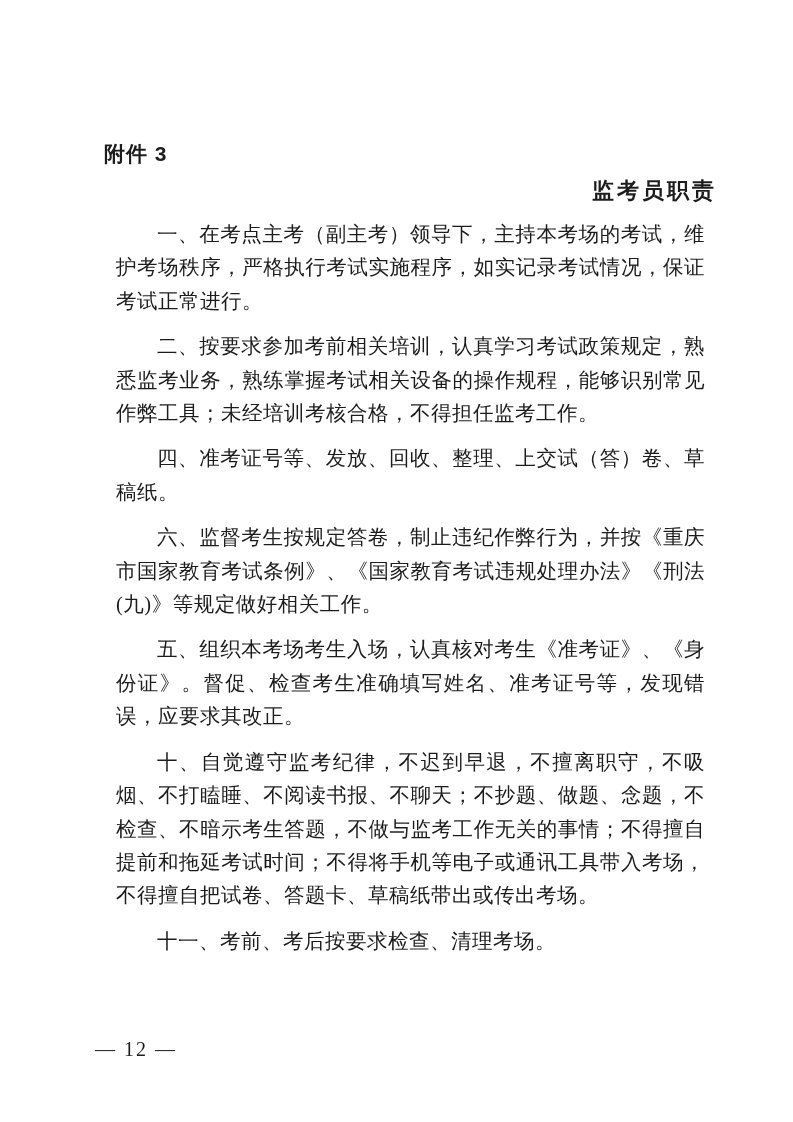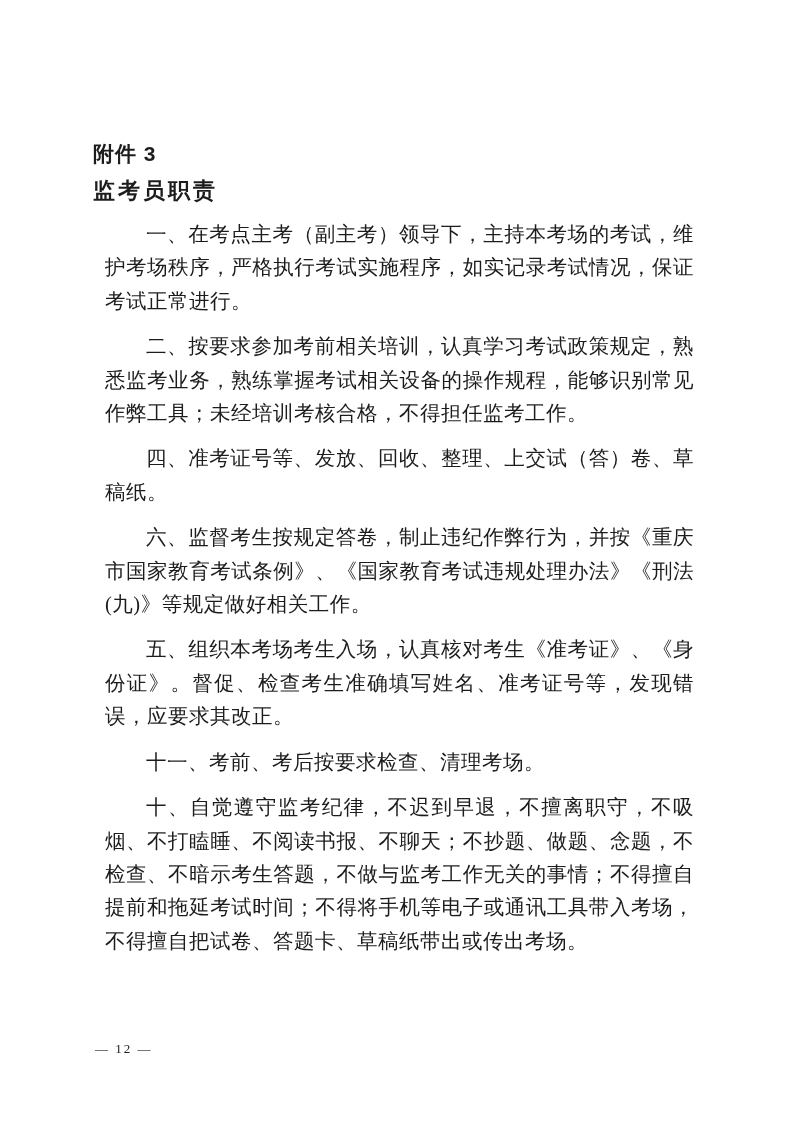--- a/index.html
+++ b/index.html
@@ -15,68 +15,68 @@
     color: #1c1c1c;
     overflow: hidden;
   }
   .page {
     position: absolute;
     inset: 0;
     background: #ffffff;
   }
   .content {
     position: absolute;
-    left: 93px;
+    left: 104px;
     top: 140px;
     width: 613px;
   }
   .attachment-label {
     font-family: "Liberation Sans", "DejaVu Sans", sans-serif;
     font-weight: bold;
     font-size: 21px;
     line-height: 28px;
     margin: 0;
     letter-spacing: 1px;
   }
   .doc-title {
-    text-align: left;
+    text-align: right;
     font-weight: bold;
     font-size: 22px;
     line-height: 30px;
     margin: 8px 0 6px 0;
     letter-spacing: 3px;
   }
   .body-text p {
     margin: 12px;
     font-size: 20.5px;
     line-height: 33.4px;
     text-align: justify;
     text-indent: 2em;
     letter-spacing: 0.5px;
   }
   .footer {
     position: absolute;
     left: 95px;
     top: 1037px;
-    font-size: 13px;
+    font-size: 20px;
     line-height: 24px;
     letter-spacing: 2px;
   }
 </style>
 </head>
 <body>
 
 <div class="page">
   <div class="content">
     <p class="attachment-label">附件 3</p>
     <h1 class="doc-title">监考员职责</h1>
     <div class="body-text">
       <p>一、在考点主考（副主考）领导下，主持本考场的考试，维护考场秩序，严格执行考试实施程序，如实记录考试情况，保证考试正常进行。</p>
       <p>二、按要求参加考前相关培训，认真学习考试政策规定，熟悉监考业务，熟练掌握考试相关设备的操作规程，能够识别常见作弊工具；未经培训考核合格，不得担任监考工作。</p>
       <p>四、准考证号等、发放、回收、整理、上交试（答）卷、草稿纸。</p>
       <p>六、监督考生按规定答卷，制止违纪作弊行为，并按《重庆市国家教育考试条例》、《国家教育考试违规处理办法》《刑法(九)》等规定做好相关工作。</p>
       <p>五、组织本考场考生入场，认真核对考生《准考证》、《身份证》。督促、检查考生准确填写姓名、准考证号等，发现错误，应要求其改正。</p>
+      <p>十、自觉遵守监考纪律，不迟到早退，不擅离职守，不吸烟、不打瞌睡、不阅读书报、不聊天；不抄题、做题、念题，不检查、不暗示考生答题，不做与监考工作无关的事情；不得擅自提前和拖延考试时间；不得将手机等电子或通讯工具带入考场，不得擅自把试卷、答题卡、草稿纸带出或传出考场。</p>
       <p>十一、考前、考后按要求检查、清理考场。</p>
-      <p>十、自觉遵守监考纪律，不迟到早退，不擅离职守，不吸烟、不打瞌睡、不阅读书报、不聊天；不抄题、做题、念题，不检查、不暗示考生答题，不做与监考工作无关的事情；不得擅自提前和拖延考试时间；不得将手机等电子或通讯工具带入考场，不得擅自把试卷、答题卡、草稿纸带出或传出考场。</p>
     </div>
   </div>
   <div class="footer">— 12 —</div>
 </div>
 
 </body></html>

